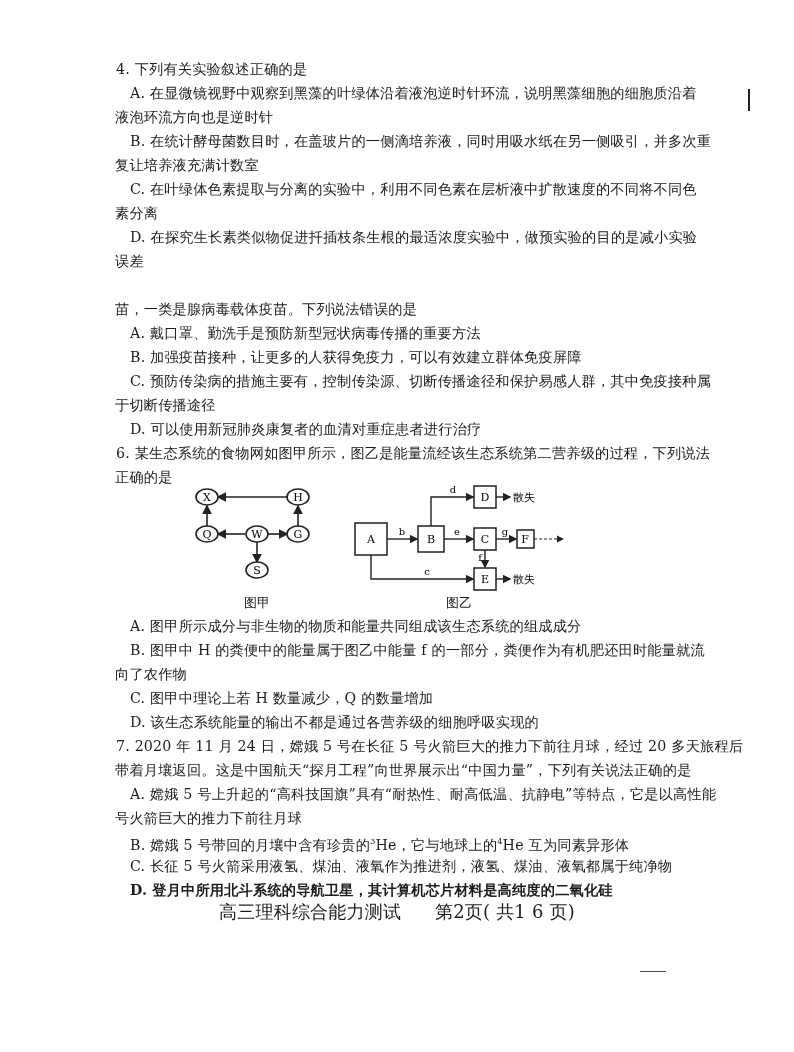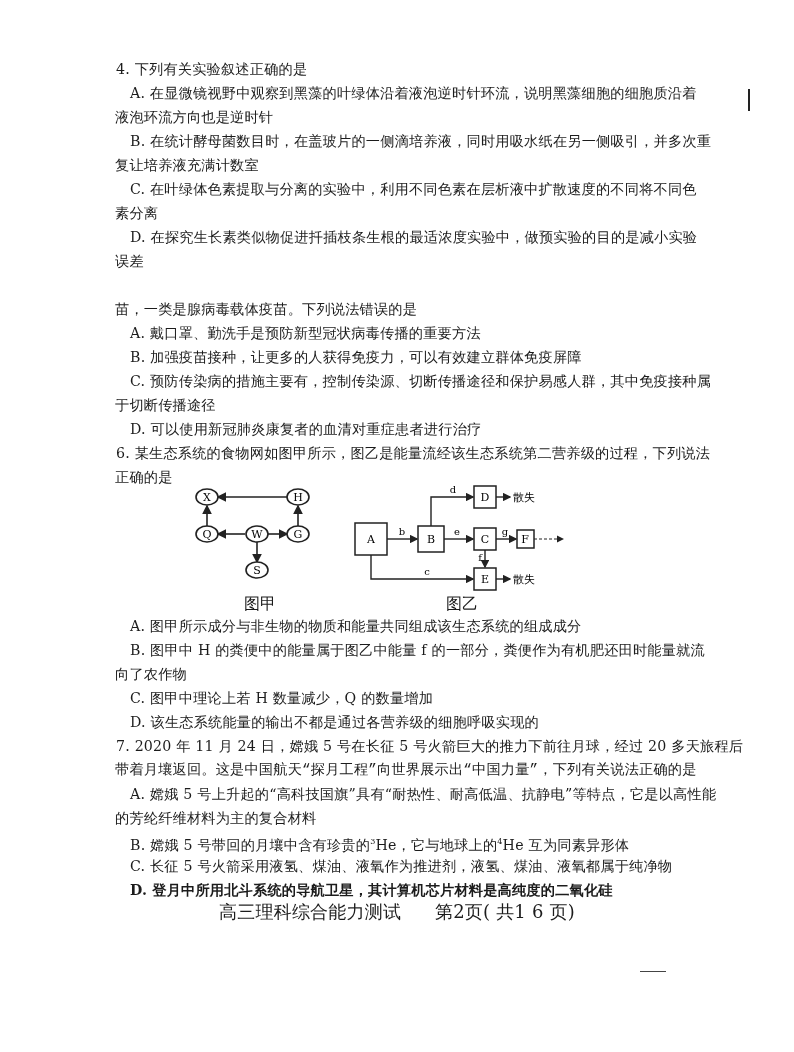--- a/index.html
+++ b/index.html
@@ -13,21 +13,21 @@
     letter-spacing: 0.2px; color: #1c1c1c;
   }
   .q { left: 116px; }
   .opt { left: 130px; }
   .cont { left: 115px; }
   .footer { left: 0; width: 794px; text-align: center; font-size: 18px; }
   .sup { font-size: 8px; vertical-align: 6px; }
   .margin-mark { position: absolute; left: 748px; top: 89px; width: 2px; height: 22px; background: #222; }
   .bottom-mark { position: absolute; left: 640px; top: 971px; width: 26px; height: 1px; background: #444; }
   .fig { position: absolute; }
-  .fig-caption { position: absolute; font-size: 16px; white-space: nowrap; }
+  .fig-caption { position: absolute; font-size: 13px; white-space: nowrap; }
   svg text { font-family: "DejaVu Serif", "Liberation Serif", serif; }
 </style>
 </head>
 <body>
 
 <div class="page">
 
   <div class="margin-mark"></div>
 
   <div class="line q" style="top:60px;">4. 下列有关实验叙述正确的是</div>
@@ -125,23 +125,23 @@
   </div>
   <div class="fig-caption" style="left:446px; top:594px;">图乙</div>
 
   <div class="line opt" style="top:617px;">A. 图甲所示成分与非生物的物质和能量共同组成该生态系统的组成成分</div>
   <div class="line opt" style="top:641px;">B. 图甲中 H 的粪便中的能量属于图乙中能量 f 的一部分，粪便作为有机肥还田时能量就流</div>
   <div class="line cont" style="top:665px;">向了农作物</div>
   <div class="line opt" style="top:689px;">C. 图甲中理论上若 H 数量减少，Q 的数量增加</div>
   <div class="line opt" style="top:713px;">D. 该生态系统能量的输出不都是通过各营养级的细胞呼吸实现的</div>
 
   <div class="line q" style="top:737px;">7. 2020 年 11 月 24 日，嫦娥 5 号在长征 5 号火箭巨大的推力下前往月球，经过 20 多天旅程后</div>
-  <div class="line cont" style="top:761px;font-family:Liberation Mono, monospace;">带着月壤返回。这是中国航天“探月工程”向世界展示出“中国力量”，下列有关说法正确的是</div>
+  <div class="line cont" style="top:761px;">带着月壤返回。这是中国航天“探月工程”向世界展示出“中国力量”，下列有关说法正确的是</div>
   <div class="line opt" style="top:785px;">A. 嫦娥 5 号上升起的“高科技国旗”具有“耐热性、耐高低温、抗静电”等特点，它是以高性能</div>
-  <div class="line cont" style="top:809px;">的芳纶纤维材料为主的复合材料</div>
+  <div class="line cont" style="top:809px;">号火箭巨大的推力下前往月球</div>
   <div class="line opt" style="top:833px;">
     <span>B. 嫦娥 5 号带回的月壤中含有珍贵的</span><span class="sup">3</span><span>He，它与地球上的</span><span class="sup">4</span><span>He 互为同素异形体</span>
   </div>
   <div class="line opt" style="top:857px;">C. 长征 5 号火箭采用液氢、煤油、液氧作为推进剂，液氢、煤油、液氧都属于纯净物</div>
   <div class="line opt" style="top:881px;font-weight:bold;">D. 登月中所用北斗系统的导航卫星，其计算机芯片材料是高纯度的二氧化硅</div>
 
   <div class="line footer" style="top:903px;">
     <span>高三理科综合能力测试</span>
     <span style="display:inline-block; width:22px;"></span>
     <span>第2页( 共1 6 页)</span>

